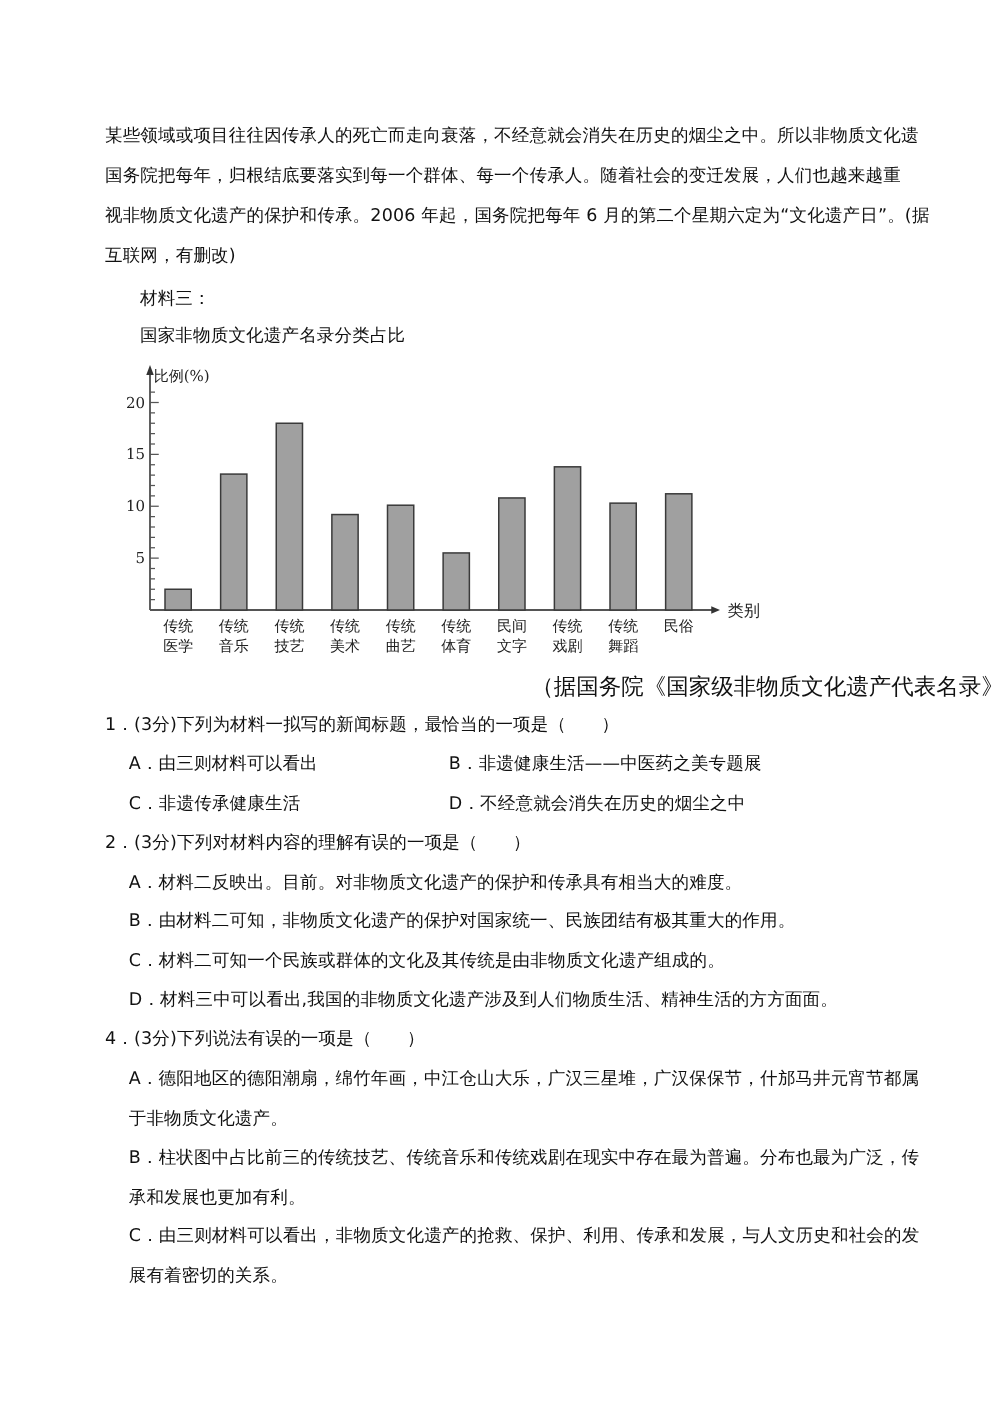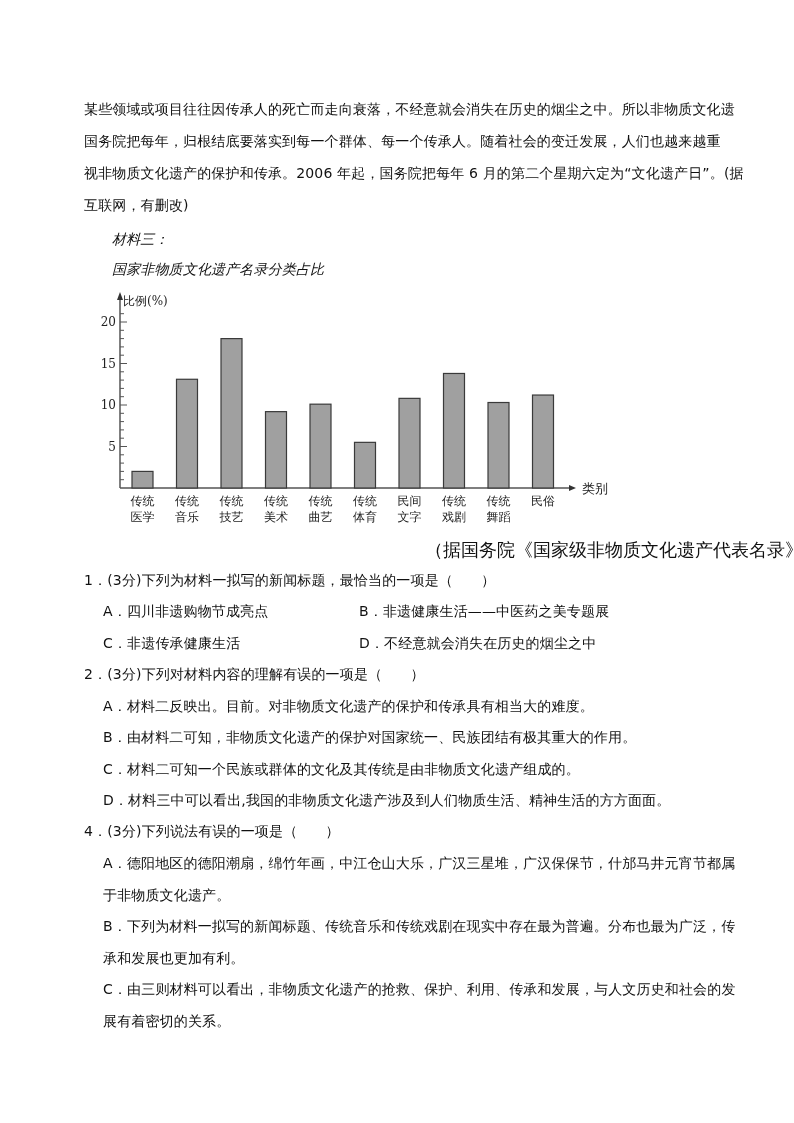--- a/index.html
+++ b/index.html
@@ -1,19 +1,19 @@
 <!DOCTYPE html>
 <html><head>
 <meta charset="utf-8">
 <style>
   html, body { margin: 0; padding: 0; background: #ffffff; }
   body { width: 794px; height: 1123px; position: relative; overflow: hidden;
          font-family: "DejaVu Sans", "Liberation Sans", sans-serif; color: #111; }
   .line { position: absolute; left: 72px; font-size: 14px; line-height: 20px; white-space: nowrap; letter-spacing: 0.15px; margin-left: 12px; }
-  .indent { left: 100px; font-style: italic; }
+  .indent { left: 100px; }
   .q { left: 72px; }
   .opt { left: 91px; }
   .src { position: absolute; left: 425px; top: 540px; font-size: 18px; line-height: 20px; white-space: nowrap; text-align: right; }
   #chart { position: absolute; left: 0; top: 0; }
   .chart-text { font-family: "DejaVu Serif", "Liberation Serif", serif; fill: #222; }
 </style>
 </head>
 <body>
 
 <div class="line" style="top:99px">某些领域或项目往往因传承人的死亡而走向衰落，不经意就会消失在历史的烟尘之中。所以非物质文化遗</div>
@@ -91,30 +91,30 @@
       <text x="454" y="521" font-size="12" text-anchor="middle" class="chart-text">戏剧</text>
       <text x="498.5" y="505" font-size="12" text-anchor="middle" class="chart-text">传统</text>
       <text x="498.5" y="521" font-size="12" text-anchor="middle" class="chart-text">舞蹈</text>
       <text x="543" y="505" font-size="12" text-anchor="middle" class="chart-text">民俗</text>
     </g>
 </svg>
 
 <div class="src">（据国务院《国家级非物质文化遗产代表名录》</div>
 
 <div class="line q" style="top:570px">1．(3分)下列为材料一拟写的新闻标题，最恰当的一项是（　　）</div>
-<div class="line opt" style="top:601px">A．四川非遗购物节成亮点</div>
+<div class="line opt" style="top:601px">A．由三则材料可以看出</div>
 <div class="line" style="top:601px; left:347px">B．非遗健康生活——中医药之美专题展</div>
 <div class="line opt" style="top:633px">C．非遗传承健康生活</div>
 <div class="line" style="top:633px; left:347px">D．不经意就会消失在历史的烟尘之中</div>
 
 <div class="line q" style="top:664px">2．(3分)下列对材料内容的理解有误的一项是（　　）</div>
 <div class="line opt" style="top:696px">A．材料二反映出。目前。对非物质文化遗产的保护和传承具有相当大的难度。</div>
 <div class="line opt" style="top:727px">B．由材料二可知，非物质文化遗产的保护对国家统一、民族团结有极其重大的作用。</div>
 <div class="line opt" style="top:759px">C．材料二可知一个民族或群体的文化及其传统是由非物质文化遗产组成的。</div>
 <div class="line opt" style="top:790px">D．材料三中可以看出,我国的非物质文化遗产涉及到人们物质生活、精神生活的方方面面。</div>
 
 <div class="line q" style="top:821px">4．(3分)下列说法有误的一项是（　　）</div>
 <div class="line opt" style="top:853px">A．德阳地区的德阳潮扇，绵竹年画，中江仓山大乐，广汉三星堆，广汉保保节，什邡马井元宵节都属</div>
 <div class="line opt" style="top:885px">于非物质文化遗产。</div>
-<div class="line opt" style="top:916px">B．下列为材料一拟写的新闻标题、传统音乐和传统戏剧在现实中存在最为普遍。分布也最为广泛，传</div>
+<div class="line opt" style="top:916px">B．柱状图中占比前三的传统技艺、传统音乐和传统戏剧在现实中存在最为普遍。分布也最为广泛，传</div>
 <div class="line opt" style="top:948px">承和发展也更加有利。</div>
 <div class="line opt" style="top:979px">C．由三则材料可以看出，非物质文化遗产的抢救、保护、利用、传承和发展，与人文历史和社会的发</div>
 <div class="line opt" style="top:1011px">展有着密切的关系。</div>
 
 </body></html>

